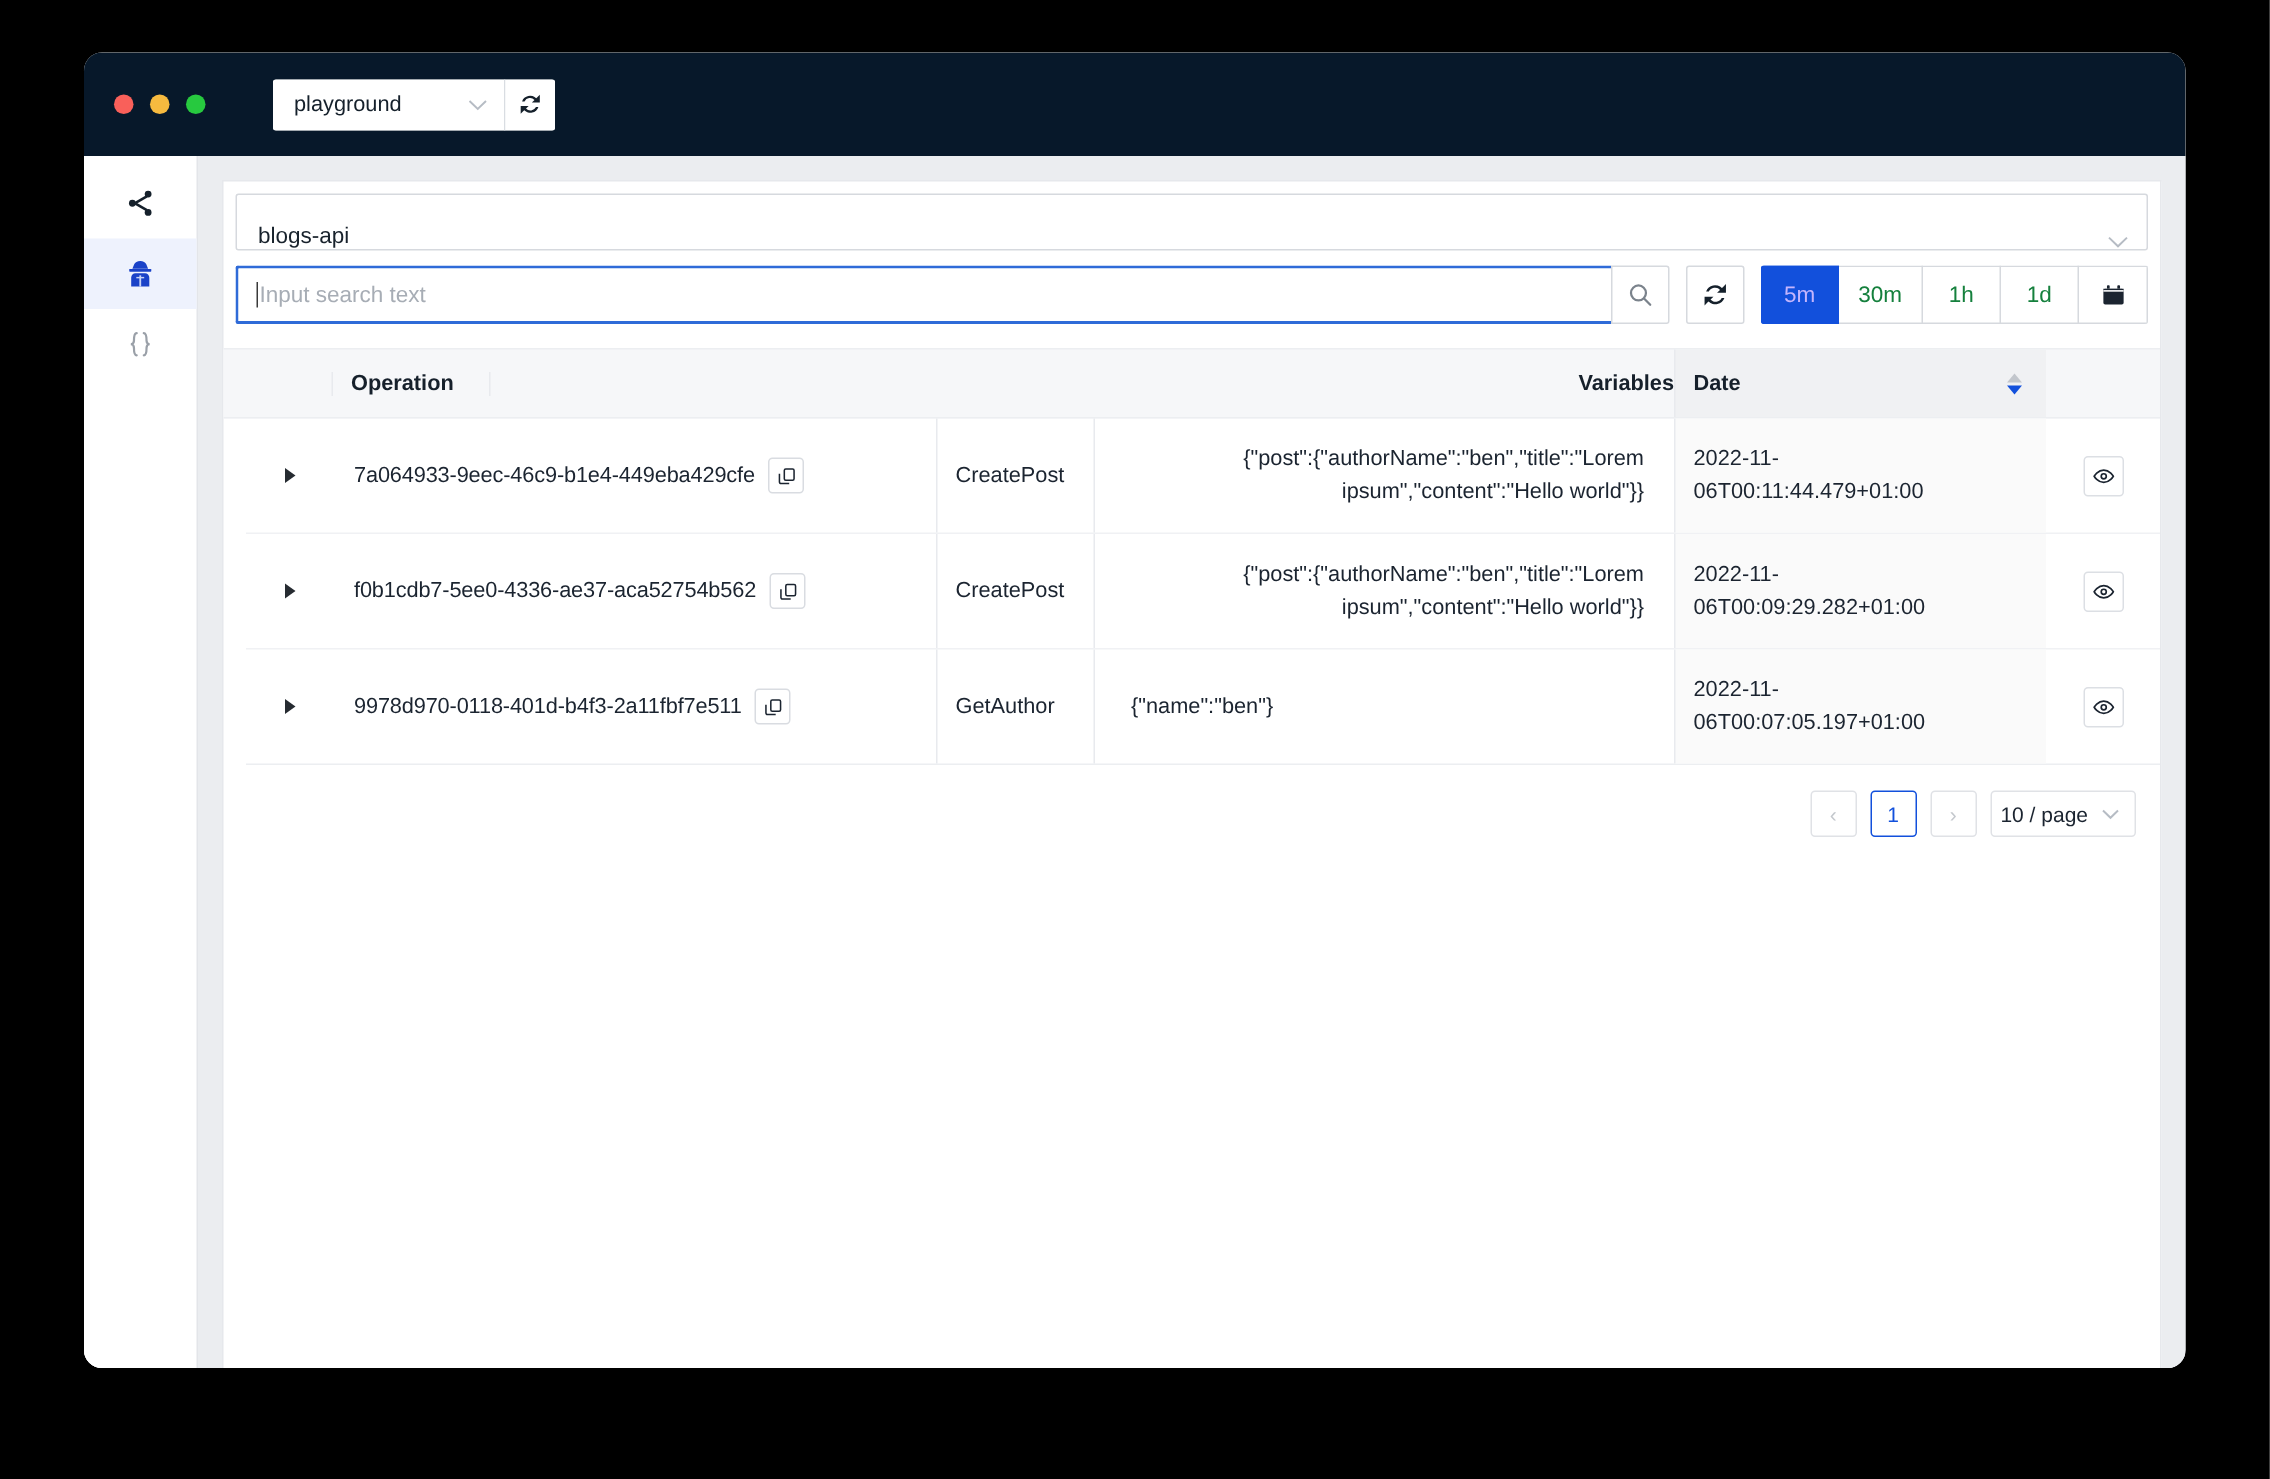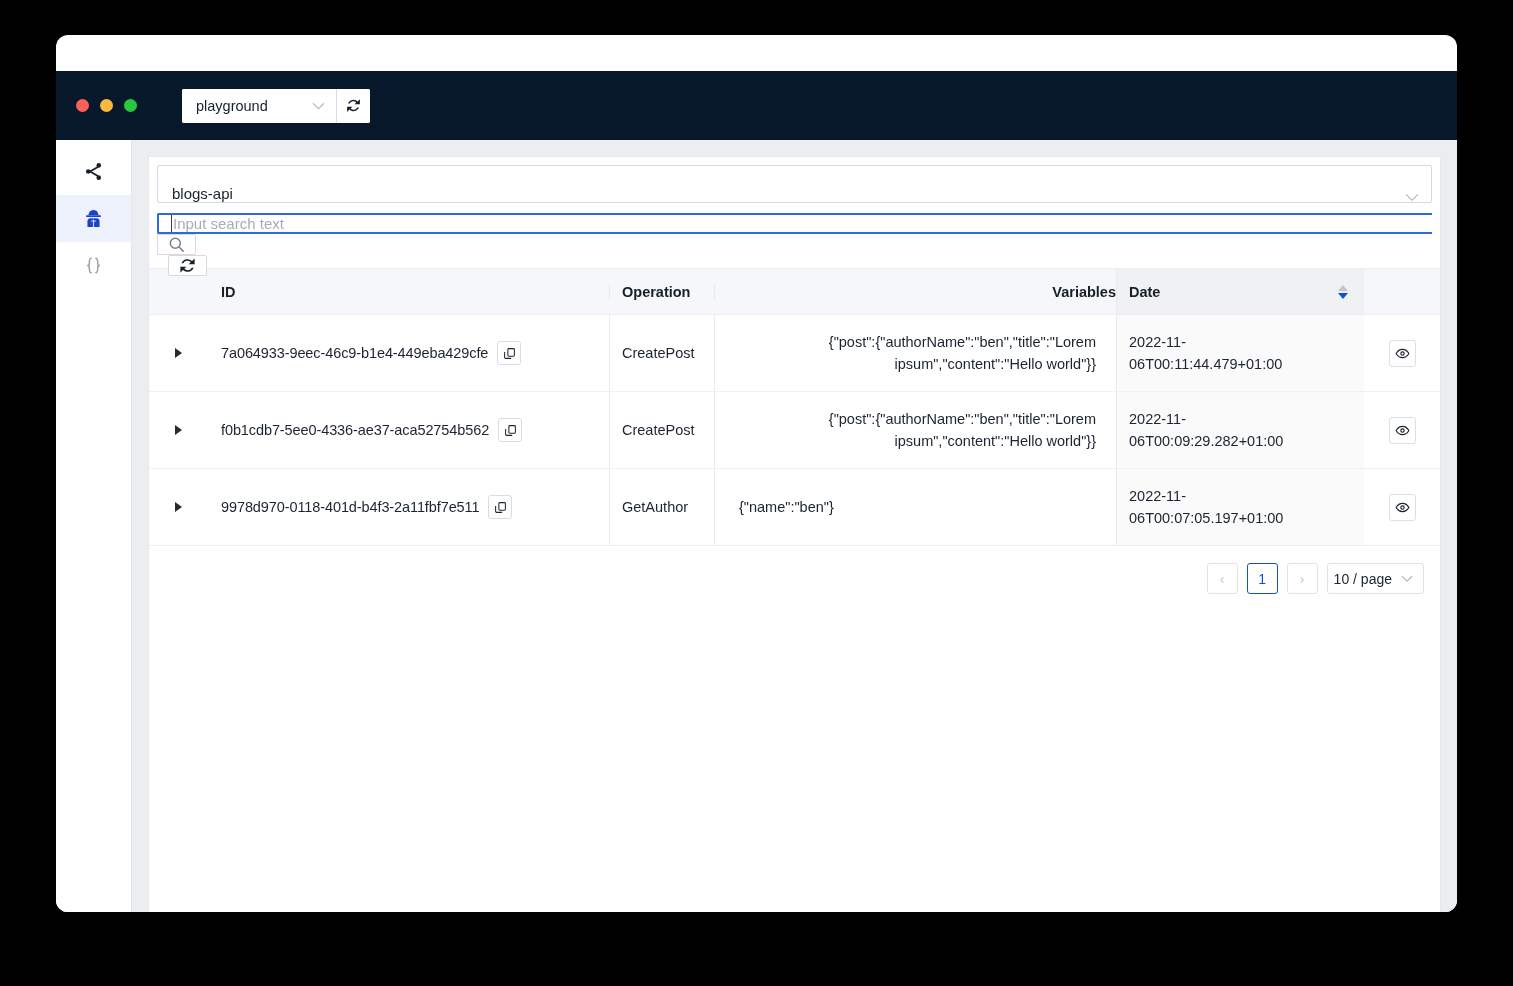--- a/index.html
+++ b/index.html
@@ -21,21 +21,20 @@
     box-shadow: 0 18px 60px rgba(0,0,0,0.55);
   }
 
   .titlebar {
     height: 69px;
     background: #07182a;
     display: flex;
     align-items: center;
     padding-left: 20px;
     position: relative;
-    margin-top: 36px;
   }
   .lights { display: flex; gap: 11px; align-items: center; }
   .light { width: 13px; height: 13px; border-radius: 50%; }
   .light.red { background: #f9605a; }
   .light.yellow { background: #f6ba3f; }
   .light.green { background: #27c93f; }
 
   .env-group {
     display: flex;
     margin-left: 45px;
@@ -105,21 +104,20 @@
     color: #18222c;
     cursor: pointer;
   }
   .api-select .chev { color: #b6bcc4; font-size: 12px; }
 
   
   .search-row {
     display: flex;
     margin: 10px 8px 0 8px;
     height: 39px;
-    flex-direction: column;
   }
   .search-input {
     flex: 1;
     border: 2px solid #2f6bd8;
     border-right: none;
     border-radius: 2px 0 0 2px;
     display: flex; align-items: center;
     padding: 0 12px;
     font-size: 15px;
     background: #fff;
@@ -199,20 +197,21 @@
   .tri-up { width: 0; height: 0; border-left: 5px solid transparent; border-right: 5px solid transparent; border-bottom: 6px solid #c2c6cc; }
   .tri-dn { width: 0; height: 0; border-left: 5px solid transparent; border-right: 5px solid transparent; border-top: 6px solid #1250dc; }
 
   .trow {
     display: flex;
     align-items: stretch;
     border-bottom: 1px solid #f0f1f4;
     font-size: 14.5px;
     color: #1b2430;
     min-height: 77px;
+    margin-left: 15px;
   }
   .trow .cell { display: flex; align-items: center; }
   .trow .col-date { background: #fafafa; }
   .trow:last-child { border-bottom: 1px solid #eceef1; }
 
   .exp-tri {
     width: 0; height: 0;
     border-top: 5px solid transparent;
     border-bottom: 5px solid transparent;
     border-left: 7px solid #262b31;
@@ -390,21 +389,20 @@
                   <rect x="3" y="6" width="18" height="1.2" fill="#1b2430"></rect>
                 </svg>
               </span>
             </div>
           </div>
         </div>
 
         <div class="table">
           <div class="thead">
             <div class="col-exp"></div>
-            <div class="col-id">ID</div>
             <div class="col-op cell">Operation</div>
             <div class="col-var cell">Variables</div>
             <div class="col-date">
               <span>Date</span>
               <span class="sorter">
                 <span class="tri-up"></span>
                 <span class="tri-dn"></span>
               </span>
             </div>
             <div class="col-act"></div>

